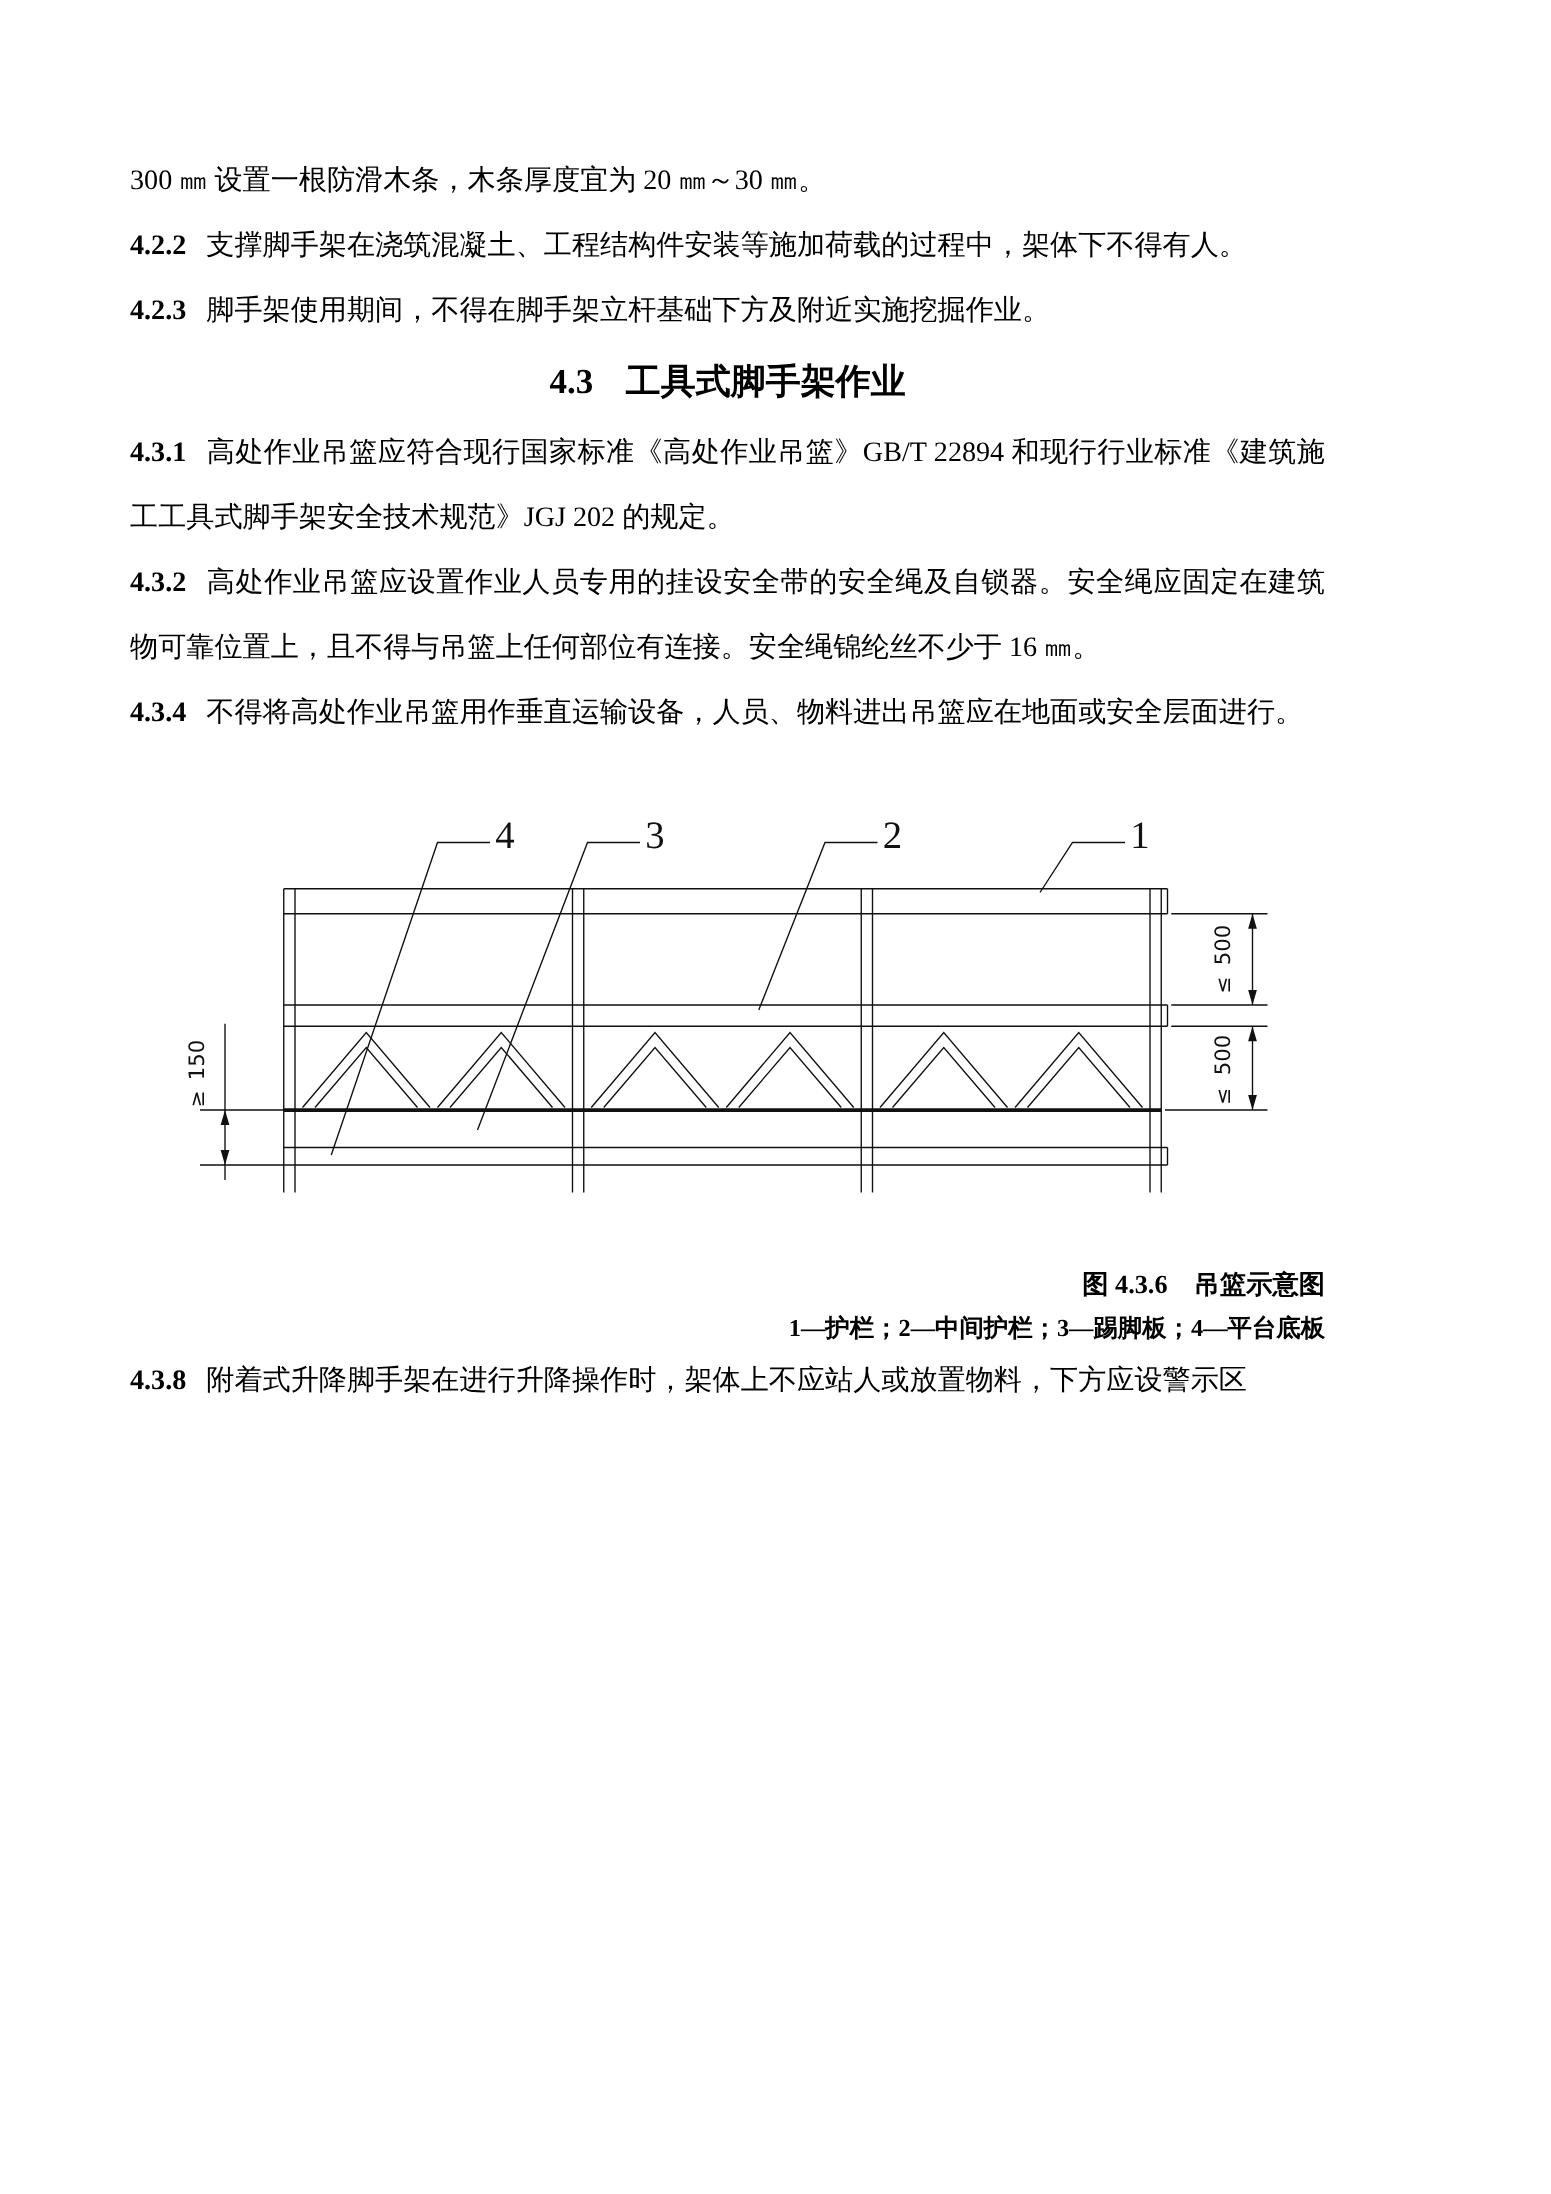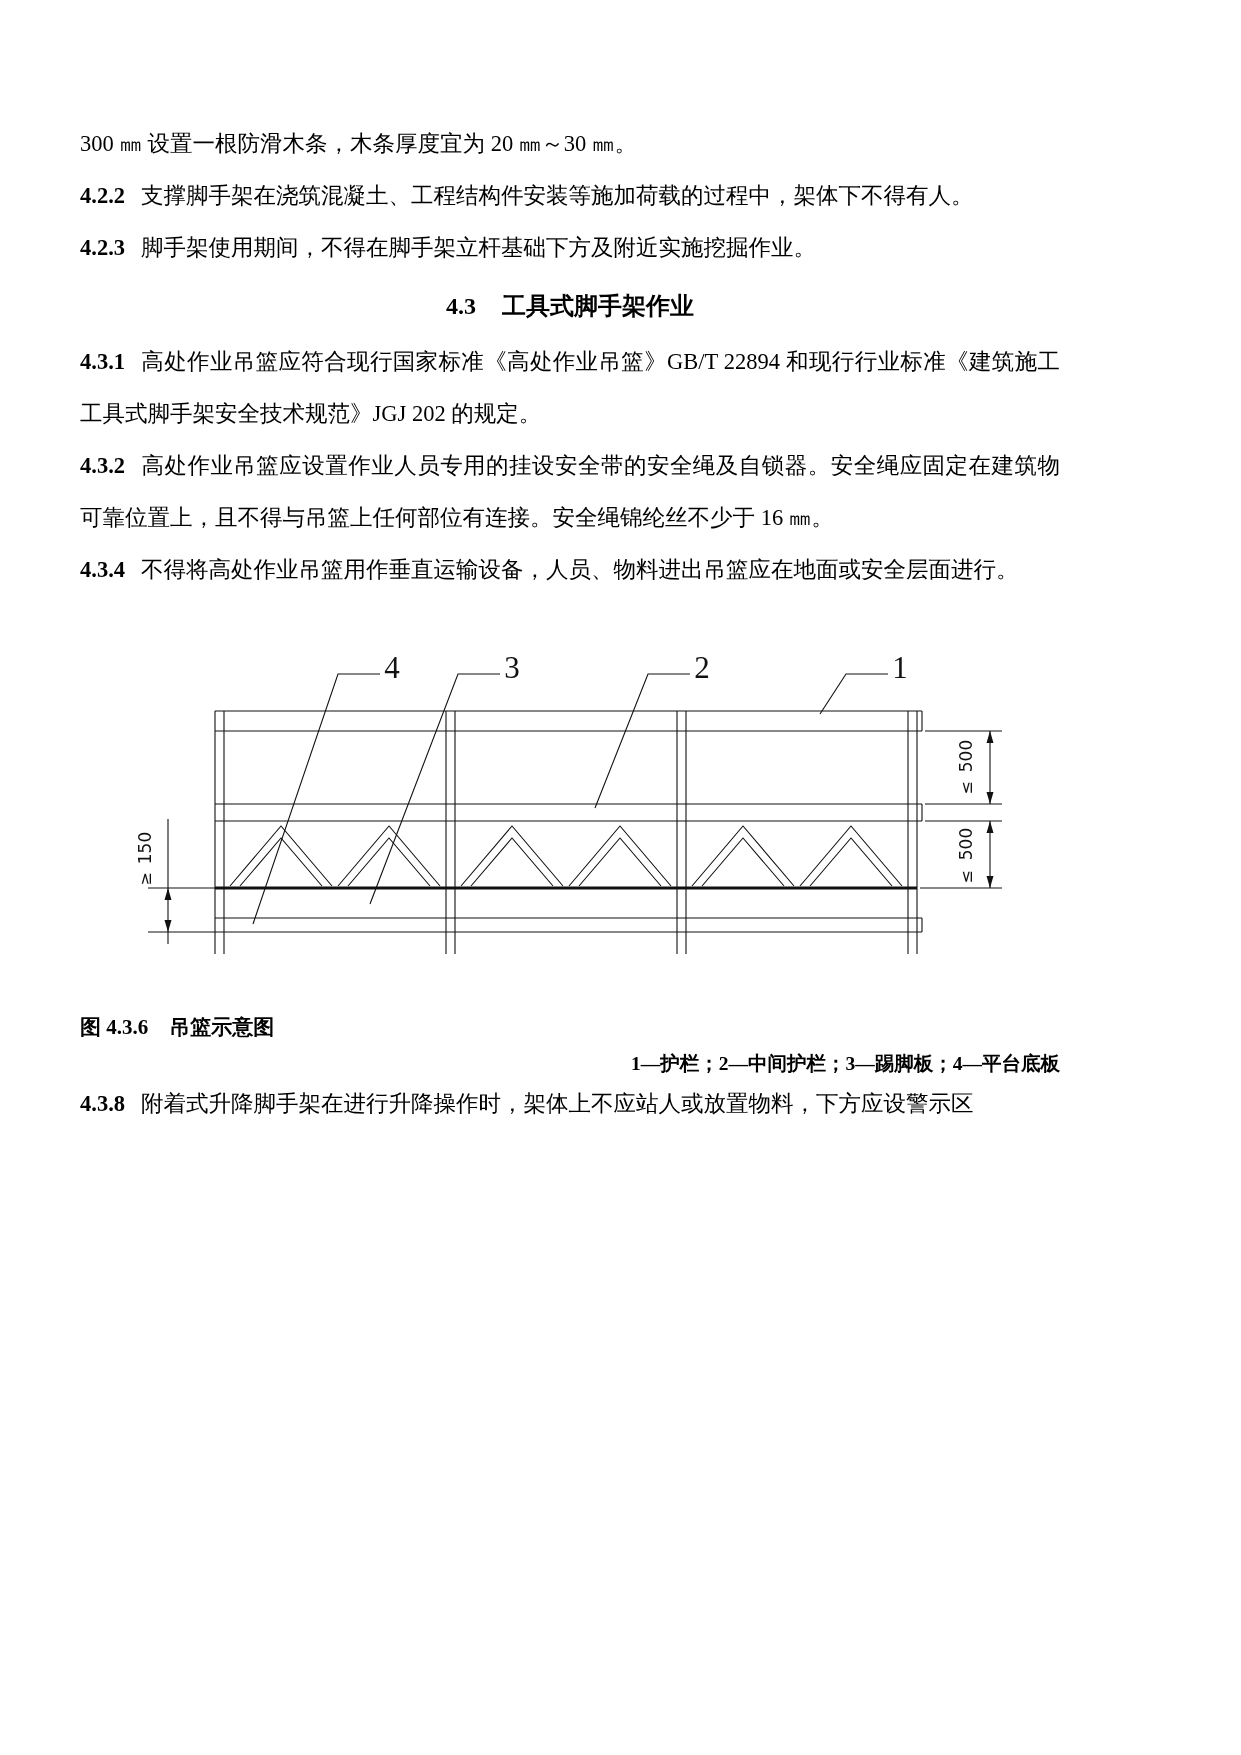--- a/index.html
+++ b/index.html
@@ -1,34 +1,34 @@
 <!DOCTYPE html>
 <html><head>
 <meta charset="utf-8">
 <style>
   html,body{margin:0;padding:0;background:#ffffff;}
   .page{
     width:1223px;height:1755px;background:#ffffff;overflow:hidden;
-    box-sizing:border-box;padding:118px 163px 0 80px;
+    box-sizing:border-box;padding:118px 163px 0 104px;
     font-family:"Liberation Serif","DejaVu Serif",serif;
     color:#000;
   }
   p.body{
     margin:0;font-size:22.5px;line-height:52px;
     text-align:justify;text-justify:inter-ideograph;
   }
   p.body .num{font-weight:bold;margin-right:16px;font-family:Liberation Serif, serif;}
   h2.sec{
-    margin:6px 0 4px 0;font-size:24px;line-height:52px;font-weight:bold;text-align:center;
+    margin:6px 0 4px 0;font-size:28px;line-height:52px;font-weight:bold;text-align:center;
   }
   h2.sec .sec-num{margin-right:26px;}
   .figure{margin-top:40px;text-align:center;}
   .figure svg{display:block;margin:0 auto;}
   .fig-caption{
-    margin-top:44px;font-size:21px;font-weight:bold;text-align:left;line-height:30px;font-family:Liberation Serif, serif;
+    margin-top:44px;font-size:21px;font-weight:bold;text-align:right;line-height:30px;font-family:Liberation Serif, serif;
   }
   .fig-legend{
     margin-top:8px;font-size:19.5px;font-weight:bold;text-align:right;line-height:28px;
   }
   .after-fig{margin-top:14px;}
   
   .ln{stroke:#111;stroke-width:1.1;fill:none;}
   .thick{stroke:#111;stroke-width:3;fill:none;}
   .arrow{fill:#111;stroke:none;}
   .dimtxt{font-family:"DejaVu Sans","Liberation Sans",sans-serif;font-size:17px;fill:#111;}

